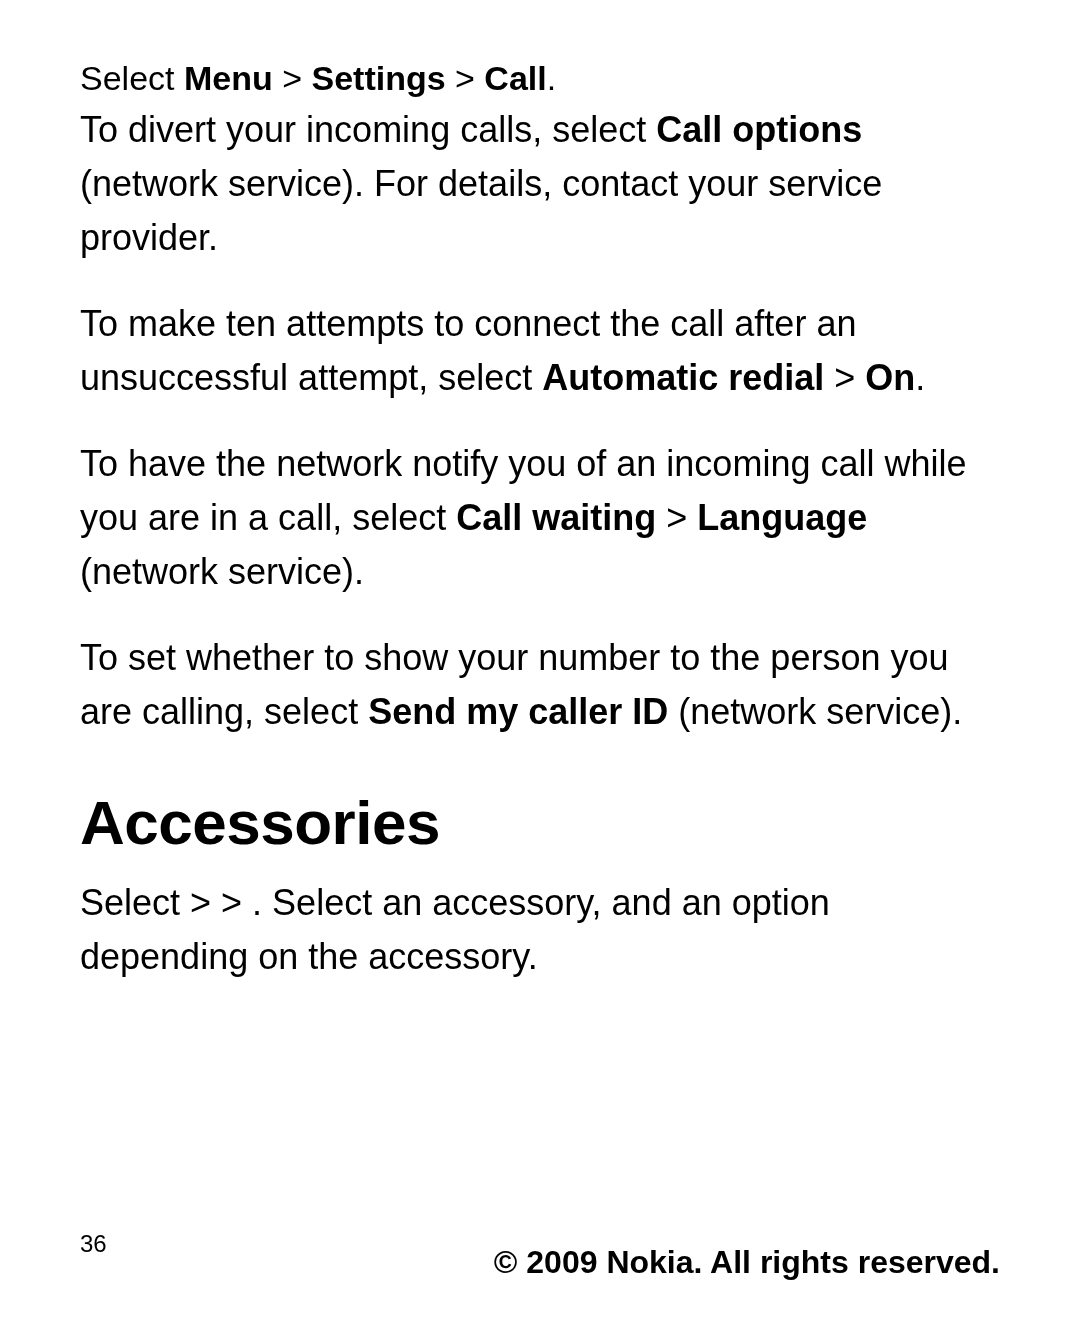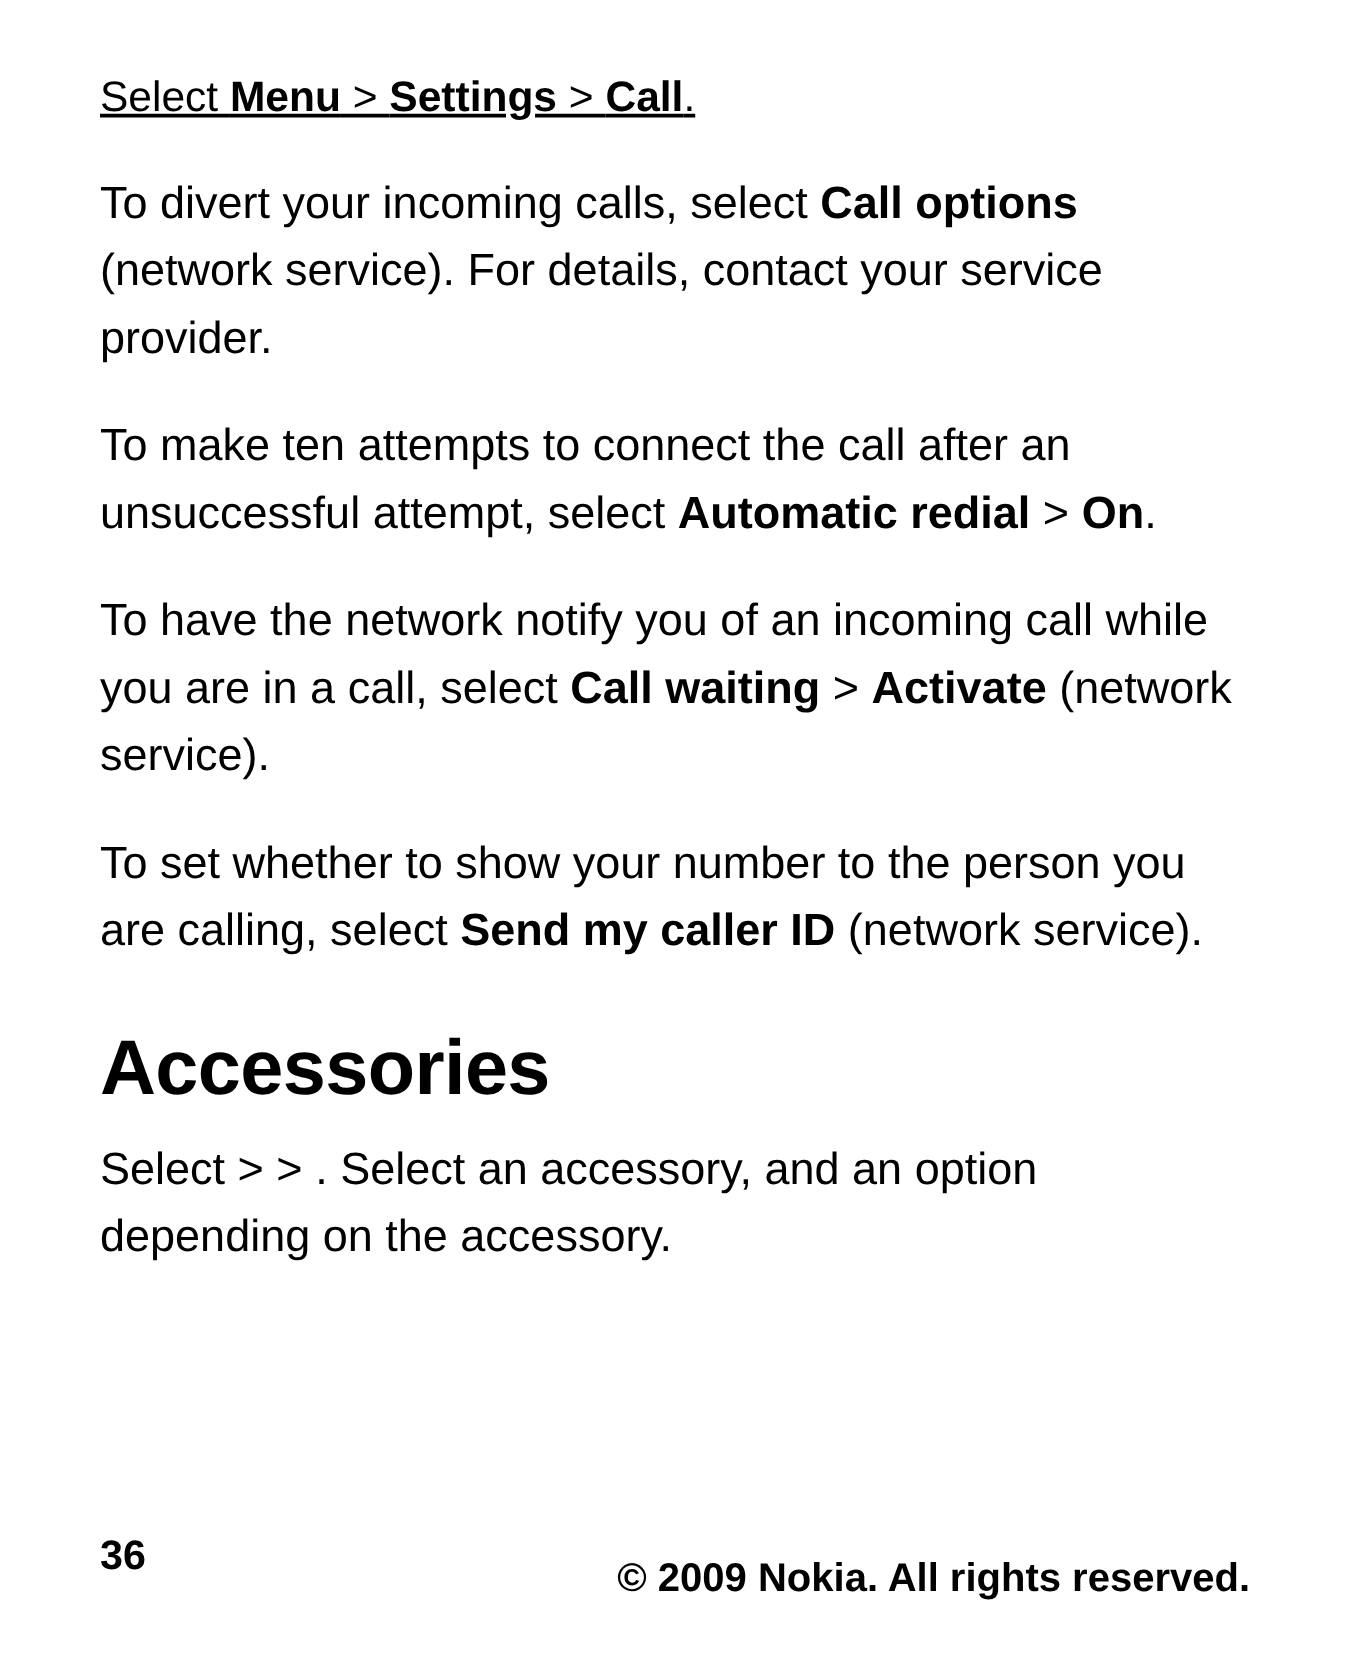--- a/index.html
+++ b/index.html
@@ -28,22 +28,20 @@
       font-weight: 900;
       line-height: 1.15;
       margin-bottom: 18px;
       letter-spacing: -0.5px;
     }
 
     .subtitle-line {
       font-size: 34px;
       font-weight: 400;
       line-height: 1.4;
-      margin-bottom: 32px;
-      text-decoration: underline;
     }
 
     .subtitle-line strong {
       font-weight: 700;
     }
 
     .body-paragraph {
       font-size: 36px;
       font-weight: 400;
       line-height: 1.5;
@@ -62,22 +60,22 @@
       position: absolute;
       bottom: 55px;
       left: 80px;
       right: 80px;
       display: flex;
       justify-content: space-between;
       align-items: center;
     }
 
     .footer-page {
-      font-size: 33px;
-      font-weight: 700;
+      font-size: 24px;
+      font-weight: 400;
     }
 
     .footer-copyright {
       font-size: 32px;
       font-weight: 700;
       margin-top: 38px;
     }
   </style>
 </head>
 <body>
@@ -91,21 +89,21 @@
 
   <p class="body-paragraph">
     To divert your incoming calls, select <strong>Call options</strong> (network service). For details, contact your service provider.
   </p>
 
   <p class="body-paragraph">
     To make ten attempts to connect the call after an unsuccessful attempt, select <strong>Automatic redial</strong> &gt; <strong>On</strong>.
   </p>
 
   <p class="body-paragraph">
-    To have the network notify you of an incoming call while you are in a call, select <strong>Call waiting</strong> &gt; <strong>Activate</strong> (network service).
+    To have the network notify you of an incoming call while you are in a call, select <strong>Call waiting</strong> &gt; <strong>Language</strong> (network service).
   </p>
 
   <p class="body-paragraph">
     To set whether to show your number to the person you are calling, select <strong>Send my caller ID</strong> (network service).
   </p>
 
 
   <div class="section-gap">
     <h2 class="section-title">Accessories</h2>
 

